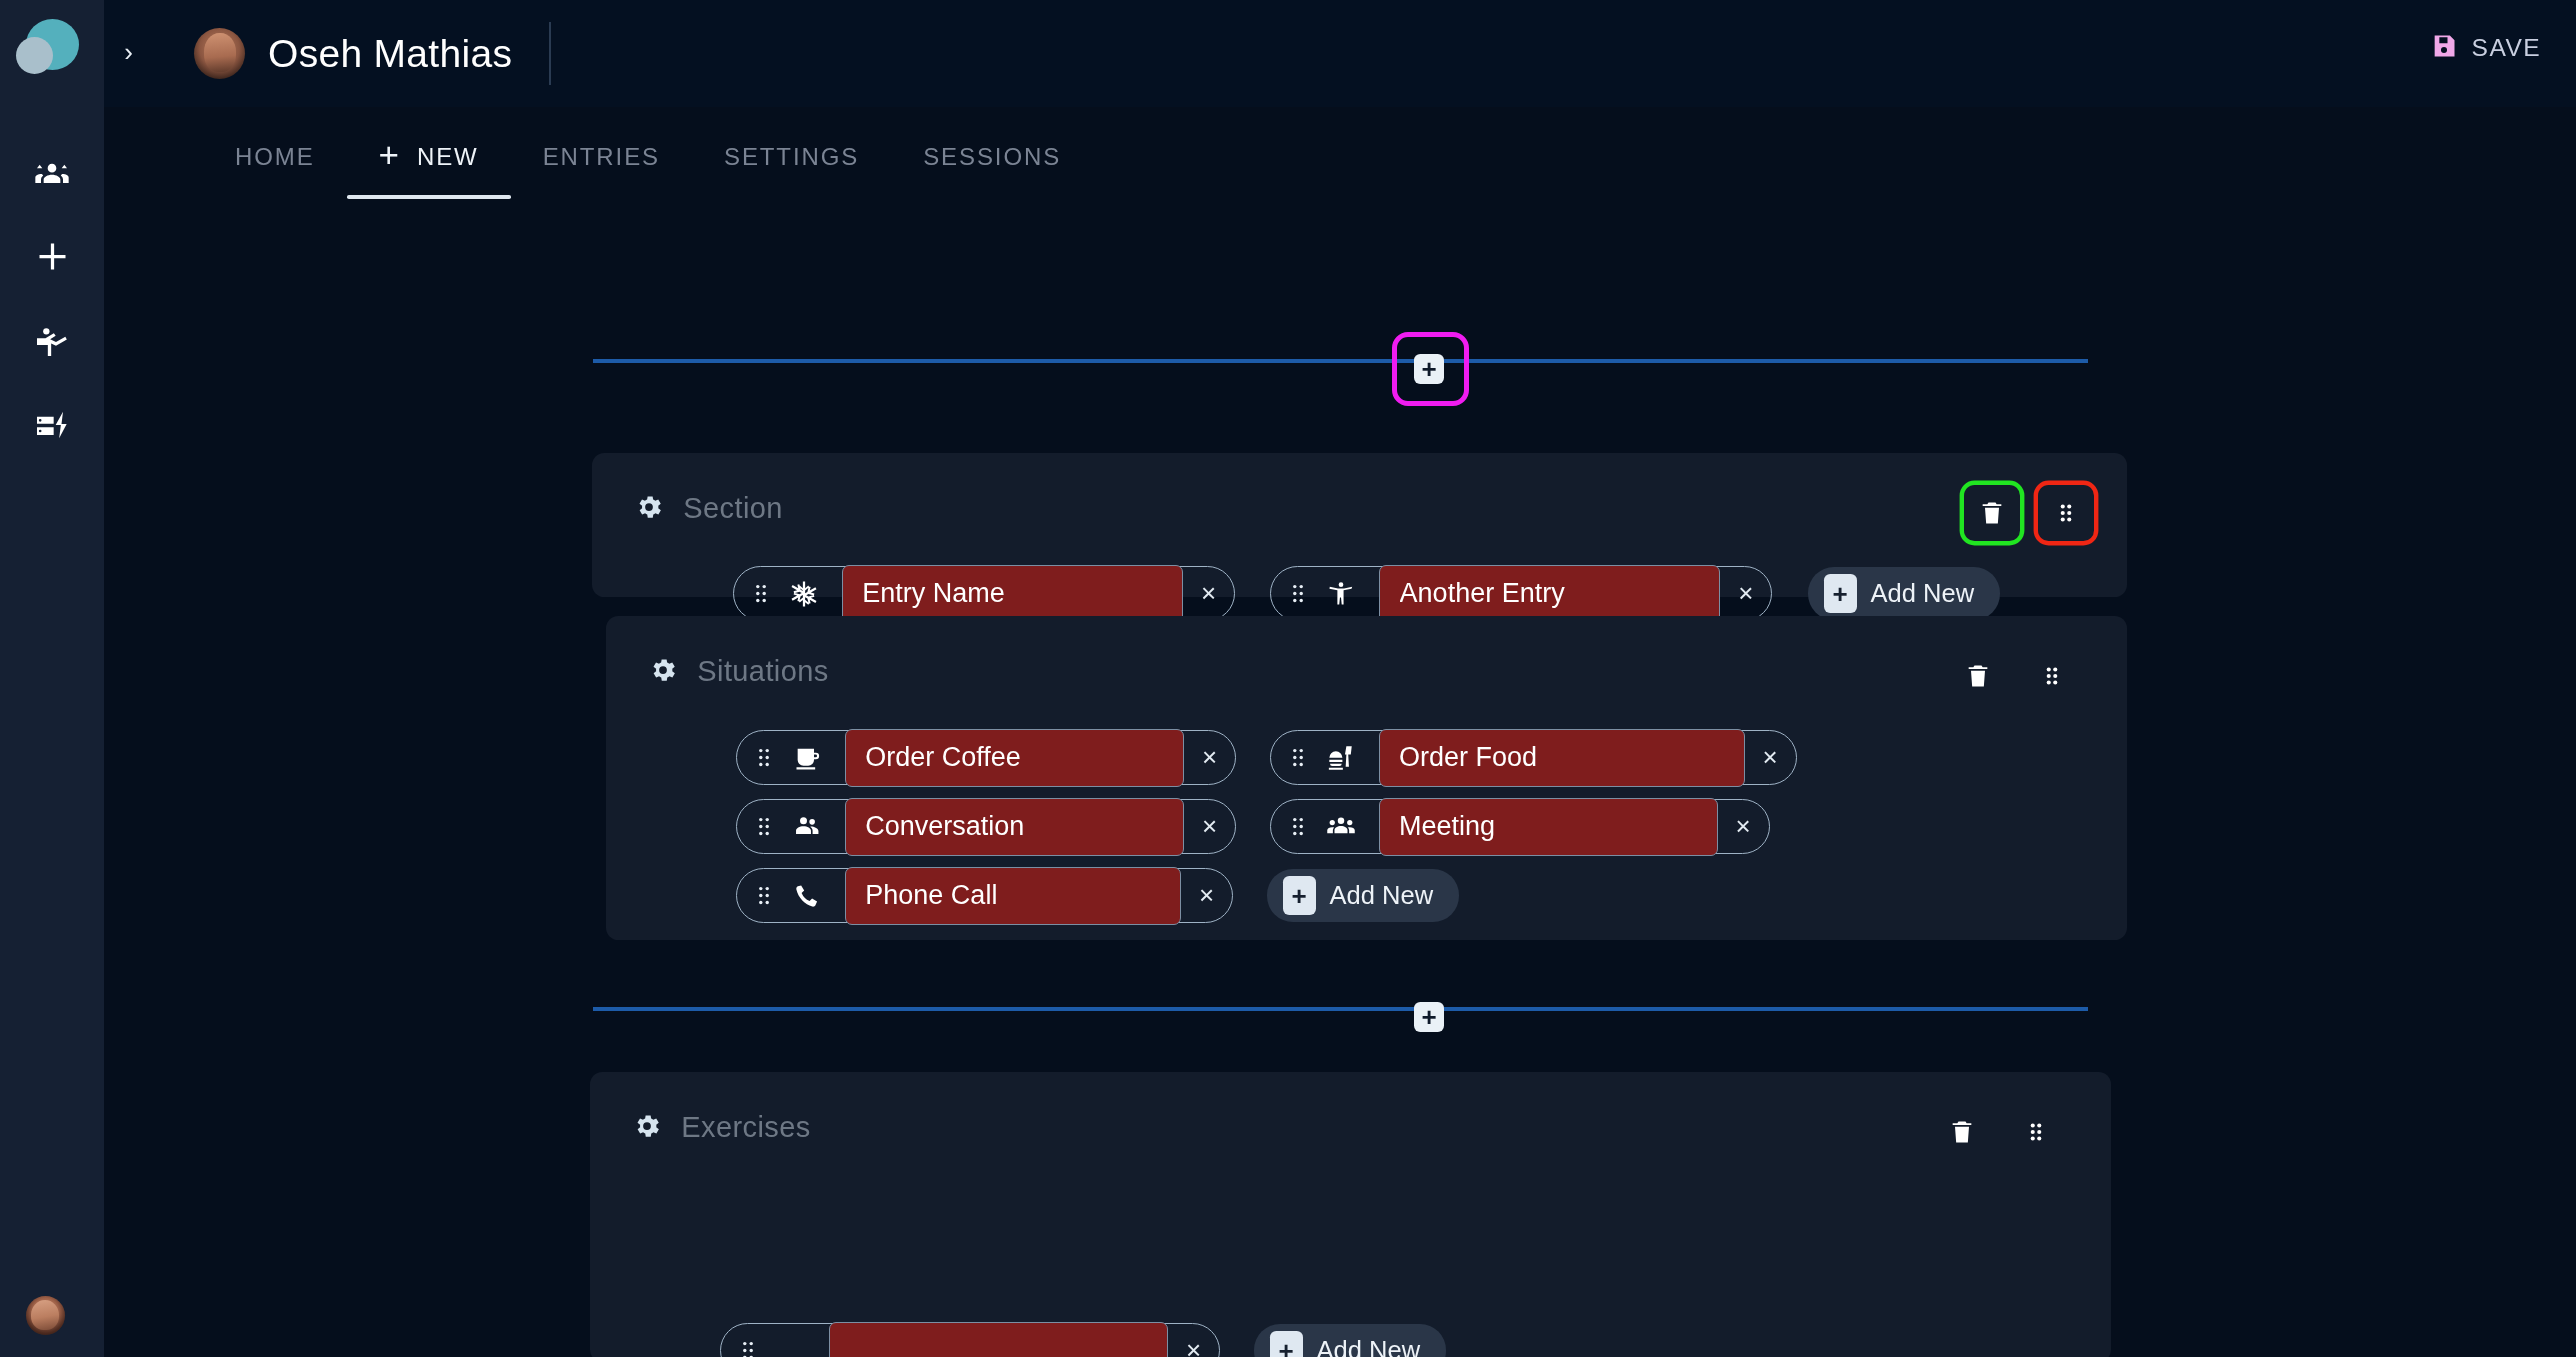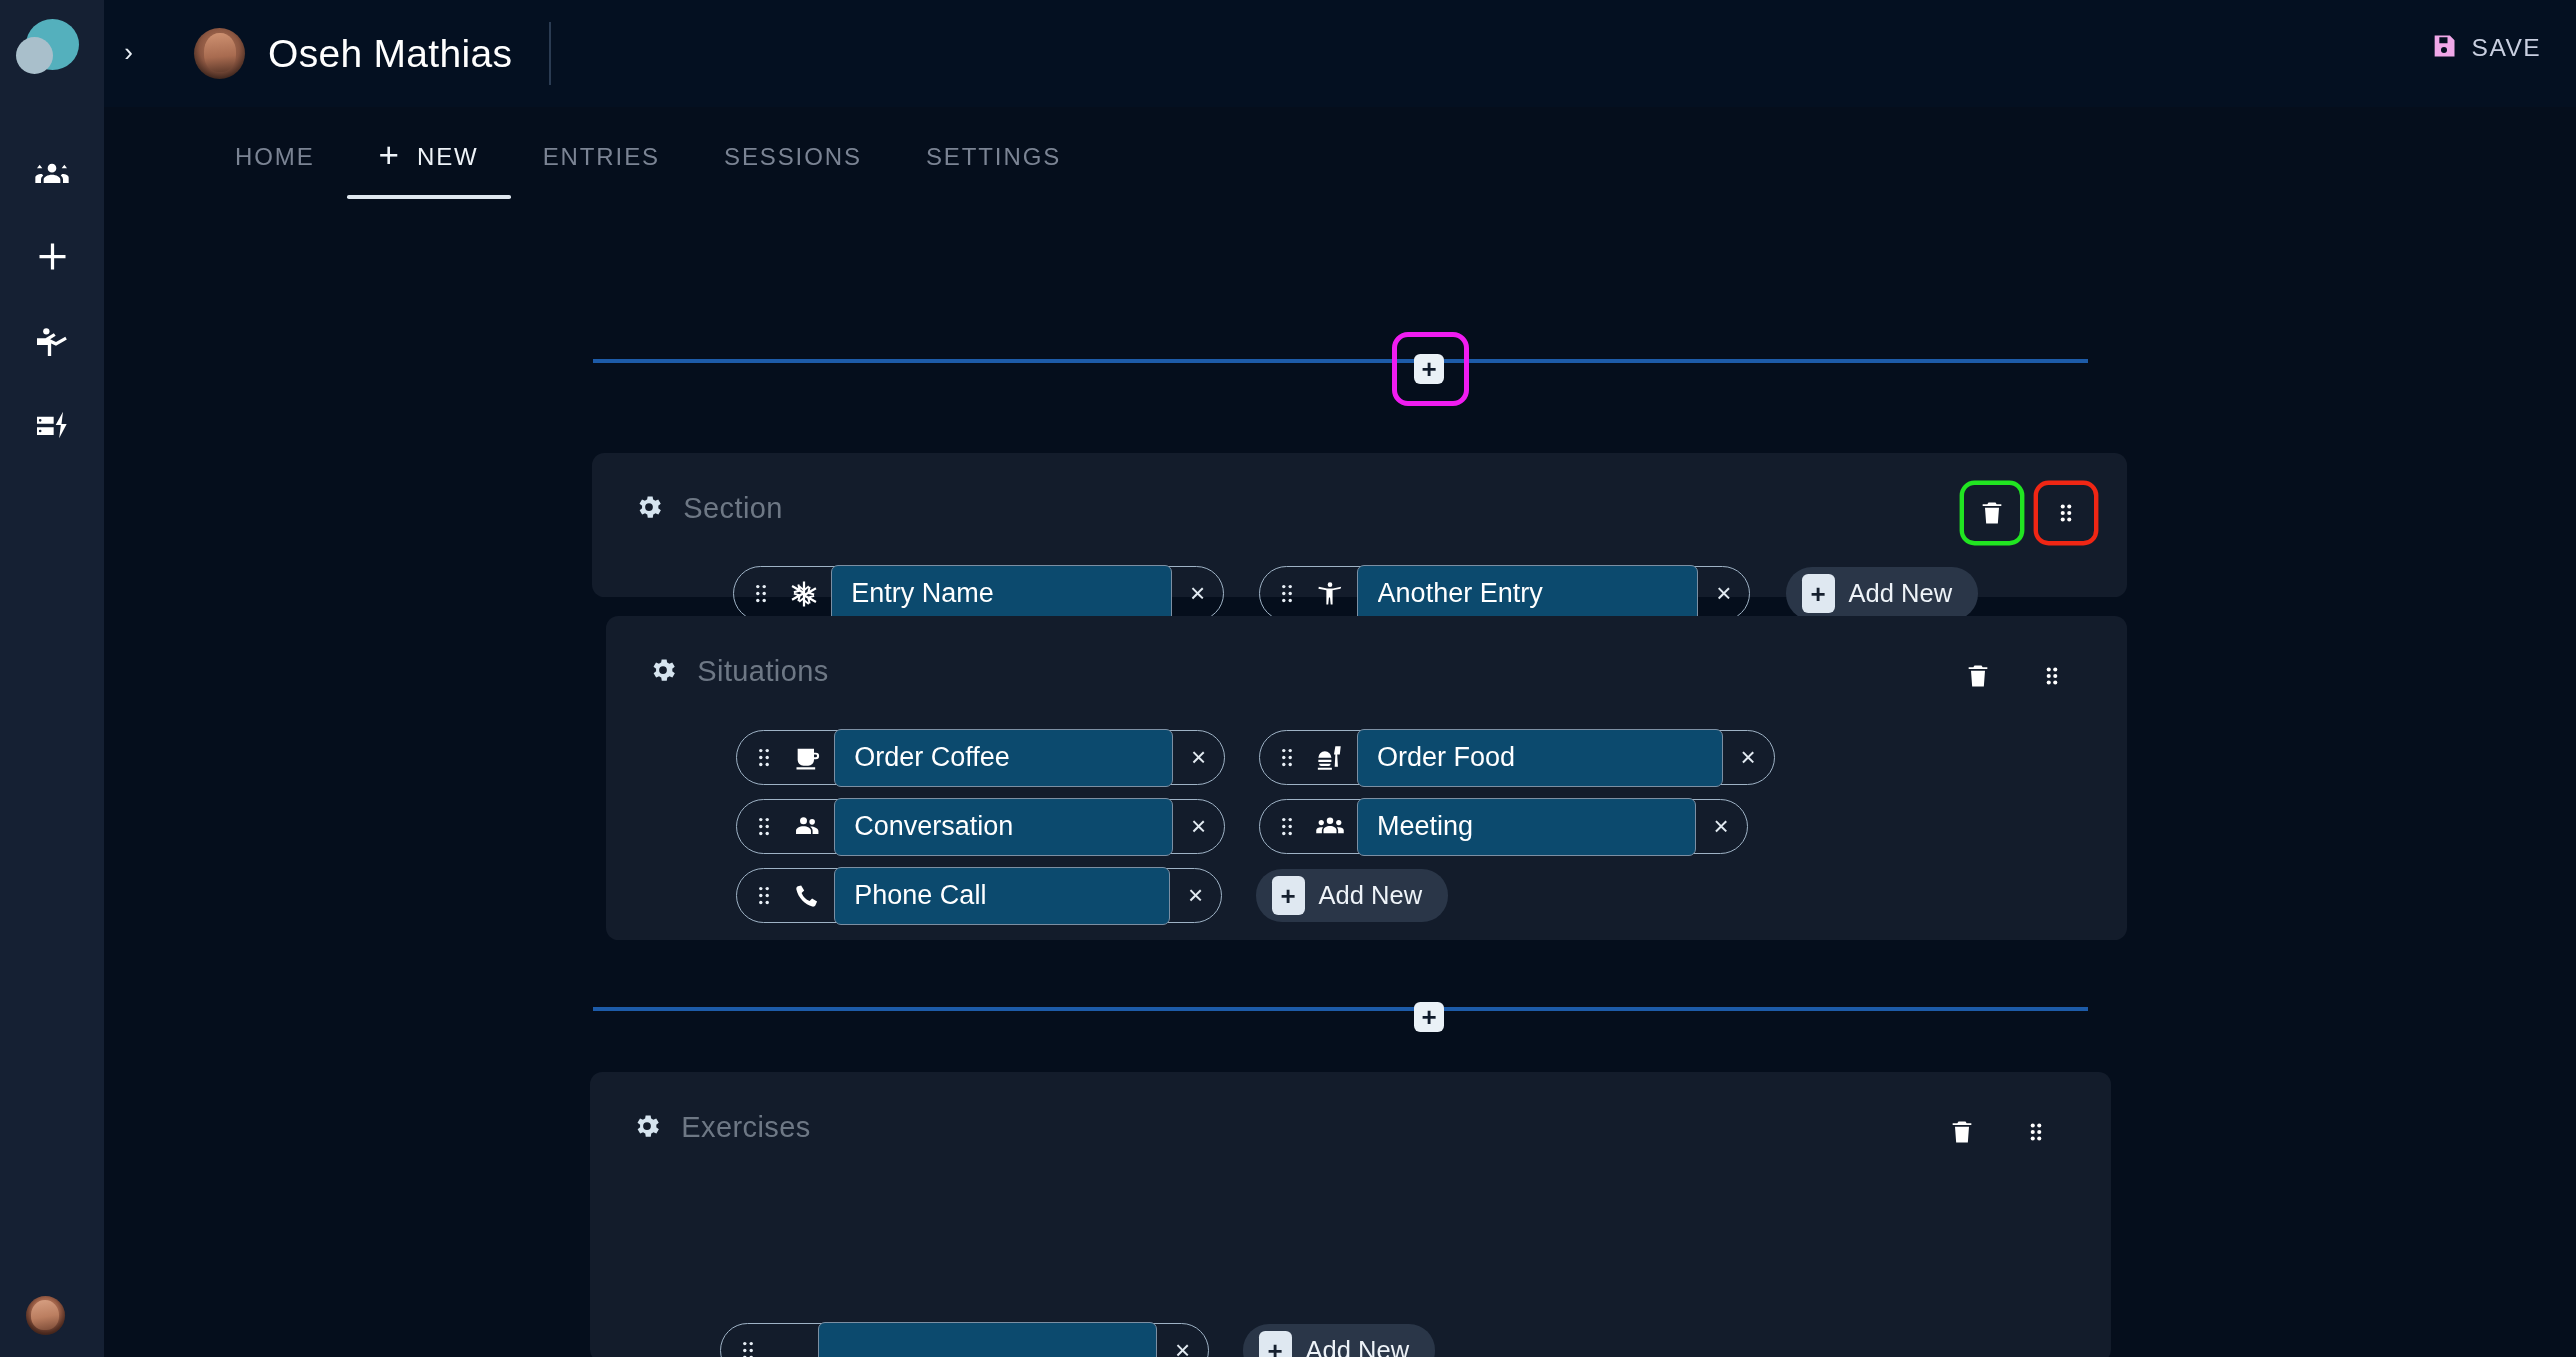--- a/index.html
+++ b/index.html
@@ -184,23 +184,23 @@
   .pill-drag {
     width: 40px; display: flex; align-items: center; justify-content: center;
     margin-left: 7px; cursor: grab;
   }
   .pill-drag svg { fill: #e8eff6; }
   .pill-icon {
     width: 46px; display: flex; align-items: center; justify-content: center;
   }
   .pill-icon svg { fill: #ffffff; }
   .pill-input {
-    height: 58px; margin-left: 4px;
+    height: 58px; margin-left: 15px;
     border: 1.8px solid #7c8fa3; border-radius: 7px;
-    background: #0c4a6e;
+    background: #7f1d1d;
     color: #ffffff; font-size: 27px;
     font-family: "Liberation Sans", sans-serif;
     padding: 0 19.3px; outline: none;
   }
   .pill-x {
     width: 51px; display: flex; align-items: center; justify-content: center;
     color: #e3ebf2; font-size: 26px; cursor: pointer;
   }
   .addnew {
     display: flex; align-items: center; gap: 14px;
@@ -284,24 +284,24 @@
   </div>
   <div class="tab active">
     <span class="tab-plus">+</span>
     <span>NEW</span>
     <span class="tab-underline"></span>
   </div>
   <div class="tab">
     <span>ENTRIES</span>
   </div>
   <div class="tab">
+    <span>SETTINGS</span>
+  </div>
+  <div class="tab">
     <span>SESSIONS</span>
-  </div>
-  <div class="tab">
-    <span>SETTINGS</span>
   </div>
 </div>
 
 <div id="content">
 
   <div class="divider-row" style="top:137px;">
     <div class="divider-line"></div>
     <div class="div-plus-btn">+</div>
     <div class="hl-magenta"></div>
   </div>

